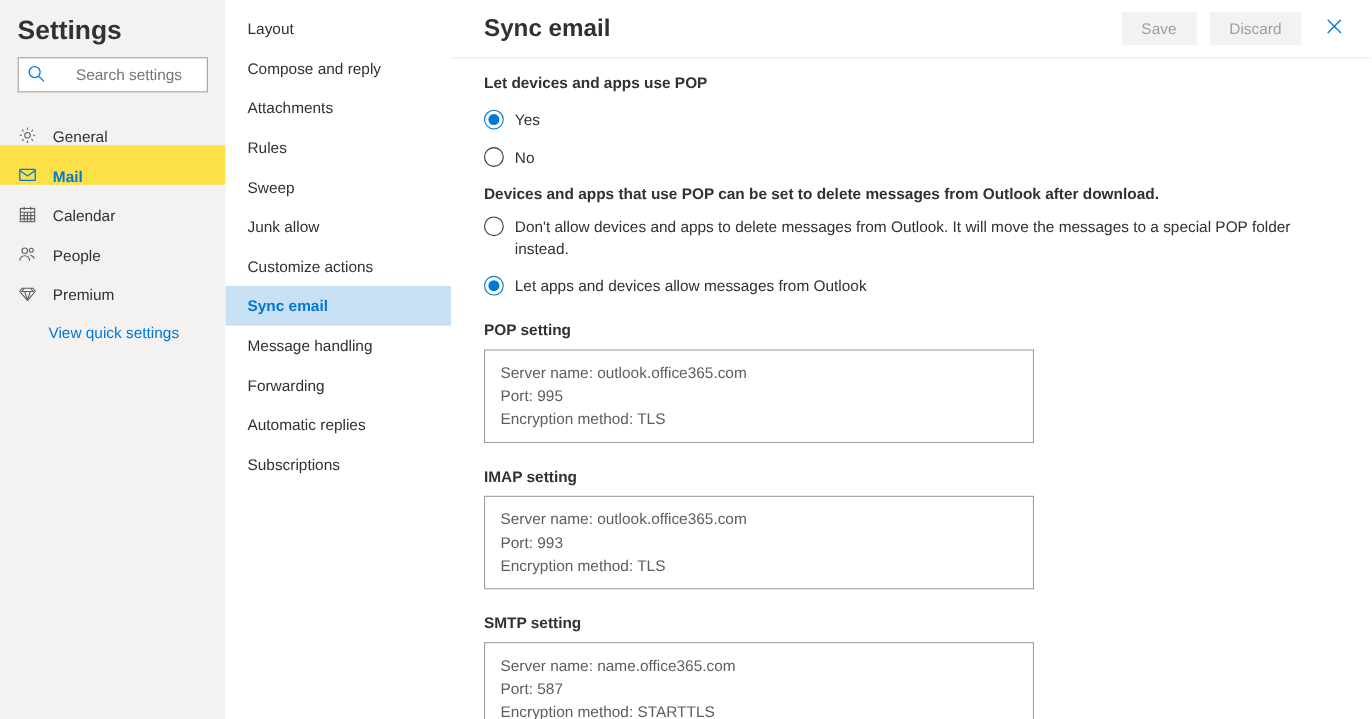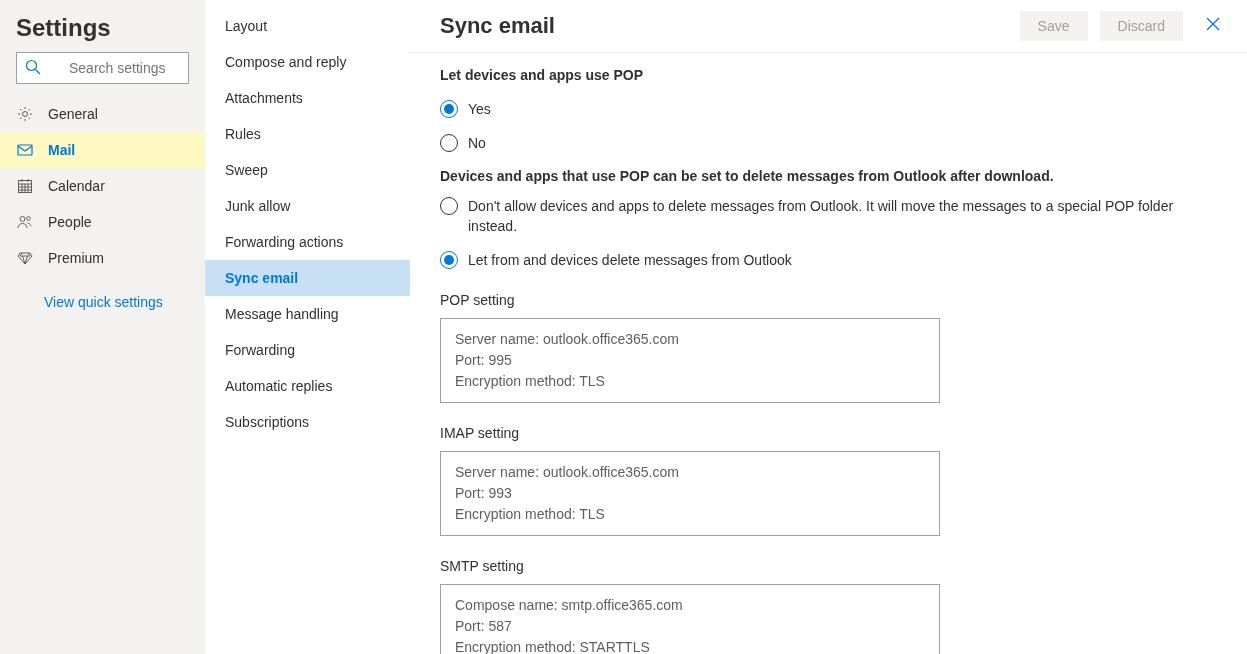--- a/index.html
+++ b/index.html
@@ -37,28 +37,28 @@
       background: #fff;
       height: 32px;
       padding: 0 8px;
     }
     .search-box svg { width: 16px; height: 16px; margin-right: 8px; }
     .search-box input {
       border: none; outline: none; font-size: 14px; width: 100%; background: transparent; margin-left: 20px;
     }
     .nav-list { list-style: none; }
     .nav-item {
-      display: flex; align-items: center;
+      display: flex; align-items: flex-end;
       padding: 0 16px;
       height: 36px;
       cursor: pointer;
       gap: 14px;
     }
     .nav-item.active {
-      background: #fef9c3;
+      background: #fde047;
       color: #0078d4;
       font-weight: 600;
     }
     .nav-icon { width: 18px; height: 18px; display: inline-flex; align-items: center; justify-content: center; }
     .quick-link {
       color: #0078d4;
       padding: 18px 16px 0 44px;
       cursor: pointer;
       font-size: 14px;
     }
@@ -147,21 +147,21 @@
     .radio.selected::after {
       content: ""; width: 10px; height: 10px; border-radius: 50%;
       background: #0078d4;
     }
     .radio-label { line-height: 1.45; max-width: 720px; }
     .help-text {
       font-weight: 600;
       margin: 6px 0 12px 0;
     }
     .setting-heading {
-      font-weight: 400;
+      font-weight: 700;
       margin: 22px 0 10px 0;
     }
     .setting-box {
       border: 1px solid #a19f9d;
       padding: 10px 14px;
       width: 500px;
       font-size: 14px;
       color: #605e5c;
       line-height: 1.5;
     }
@@ -242,21 +242,21 @@
 </div>
 
 <div class="sidebar2">
   <ul class="sub-list">
     <li class="sub-item">Layout</li>
     <li class="sub-item">Compose and reply</li>
     <li class="sub-item">Attachments</li>
     <li class="sub-item">Rules</li>
     <li class="sub-item">Sweep</li>
     <li class="sub-item">Junk allow</li>
-    <li class="sub-item">Forwarding actions</li>
+    <li class="sub-item">Customize actions</li>
     <li class="sub-item active">Sync email</li>
     <li class="sub-item">Message handling</li>
     <li class="sub-item">Forwarding</li>
     <li class="sub-item">Automatic replies</li>
     <li class="sub-item">Subscriptions</li>
   </ul>
 </div>
 
 <div class="main">
   <div class="main-header">
@@ -287,37 +287,37 @@
     </div>
 
     <div class="help-text">Devices and apps that use POP can be set to delete messages from Outlook after download.</div>
 
     <div class="radio-row">
       <span class="radio"></span>
       <span class="radio-label">Don't allow devices and apps to delete messages from Outlook. It will move the messages to a special POP folder instead.</span>
     </div>
     <div class="radio-row">
       <span class="radio selected"></span>
-      <span class="radio-label">Let from and devices delete messages from Outlook</span>
+      <span class="radio-label">Let apps and devices allow messages from Outlook</span>
     </div>
 
     <div class="setting-heading">POP setting</div>
     <div class="setting-box">
       <div>Server name: outlook.office365.com</div>
       <div>Port: 995</div>
       <div>Encryption method: TLS</div>
     </div>
 
     <div class="setting-heading">IMAP setting</div>
     <div class="setting-box">
       <div>Server name: outlook.office365.com</div>
       <div>Port: 993</div>
       <div>Encryption method: TLS</div>
     </div>
 
     <div class="setting-heading">SMTP setting</div>
     <div class="setting-box">
-      <div>Compose name: smtp.office365.com</div>
+      <div>Server name: name.office365.com</div>
       <div>Port: 587</div>
       <div>Encryption method: STARTTLS</div>
     </div>
   </div>
 </div>
 
 </body></html>

